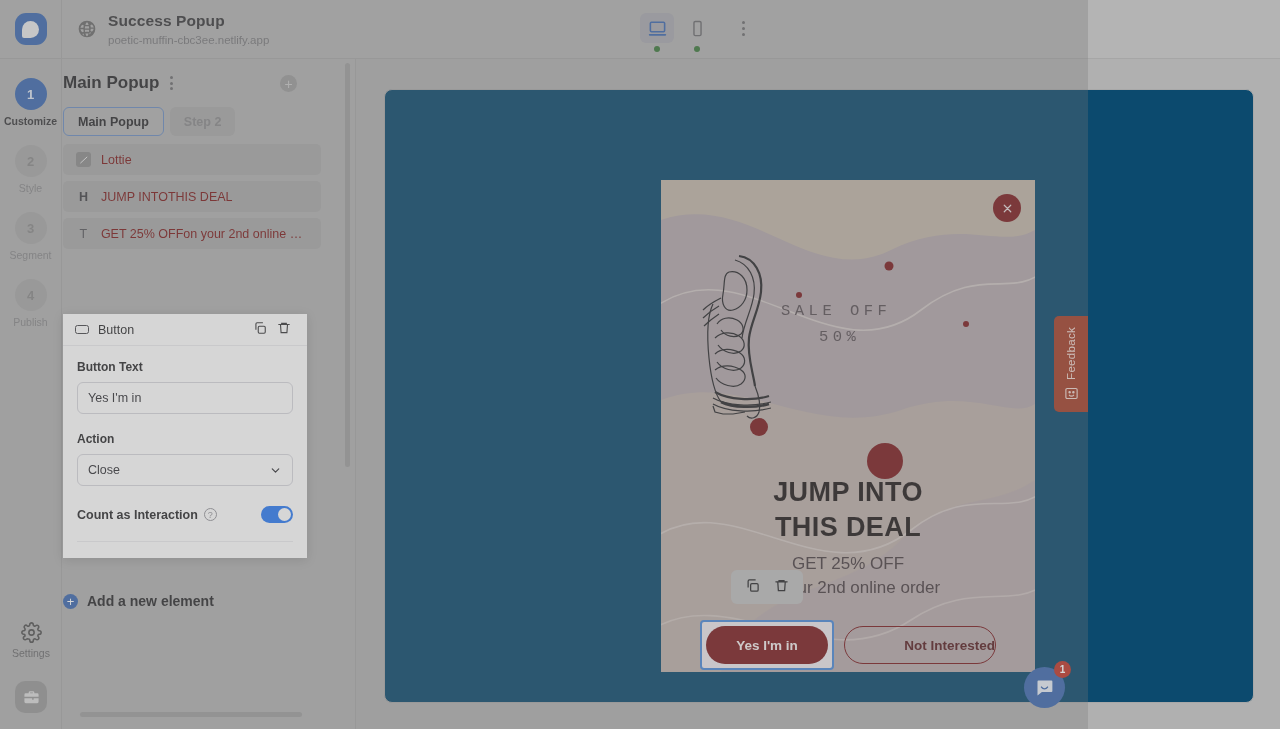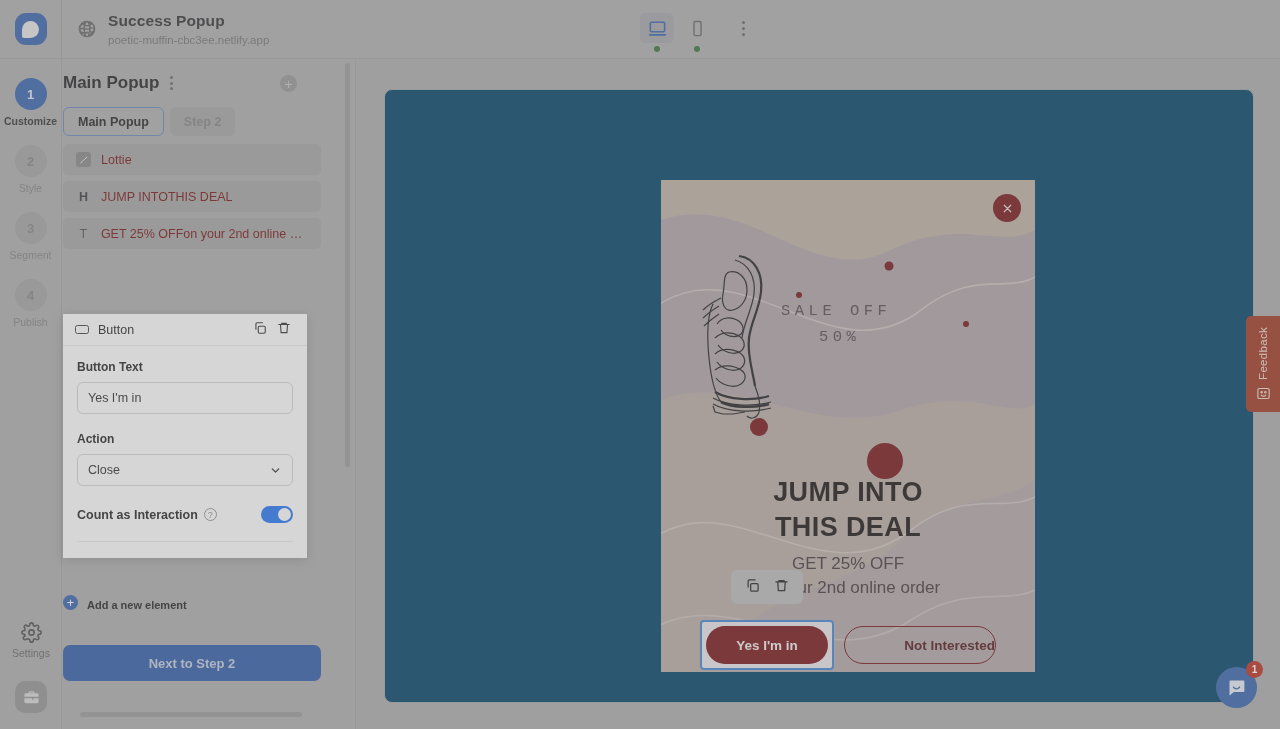--- a/index.html
+++ b/index.html
@@ -7,21 +7,21 @@
   html, body {
     width: 1280px; height: 729px;
     font-family: "Liberation Sans", sans-serif;
     overflow: hidden;
     background: #b0b0b0;
   }
 
   
   .app {
     position: relative;
-    width: 1280px; height: 729px;
+    width: 1088px; height: 729px;
     background: #b2b2b2;
   }
 
   
   .topbar {
     position: absolute; top: 0; left: 0;
     width: 1280px; height: 59px;
     background: #b4b4b4;
     border-bottom: 1px solid #a6a6a6;
     display: flex; align-items: center;
@@ -210,21 +210,21 @@
 
   .add-elem {
     position: absolute; left: 1px; top: 534px;
     display: flex; align-items: center;
   }
   .add-elem-ico {
     width: 15px; height: 15px; border-radius: 50%;
     background: #3f6bb0; color: #fff; font-size: 13px; line-height: 1;
     display: flex; align-items: center; justify-content: center; margin-right: 9px;
   }
-  .add-elem-text { font-size: 11px; font-weight: 700; color: #2f2f31; margin-top: 6px; }
+  .add-elem-text { font-size: 14px; font-weight: 700; color: #2f2f31; }
 
   .next-btn {
     position: absolute; left: 1px; top: 586px;
     width: 258px; height: 36px; border-radius: 7px;
     background: #3864ac; color: #c6cfe0;
     display: flex; align-items: center; justify-content: center;
     font-size: 13px; font-weight: 600;
   }
   .hscroll {
     position: absolute; left: 18px; bottom: 12px;
@@ -509,23 +509,20 @@
 
         <div class="card-rule"></div>
       </div>
     </div>
 
     <div class="add-elem">
       <span class="add-elem-ico">+</span>
       <span class="add-elem-text">Add a new element</span>
     </div>
 
-    <div class="next-btn">
-      <span>Next to Step 2</span>
-    </div>
 
     <div class="hscroll"></div>
     <div class="vscroll"></div>
   </div>
 
   <div class="canvas">
     <div class="canvas-frame">
 
       <div class="popup">
 

